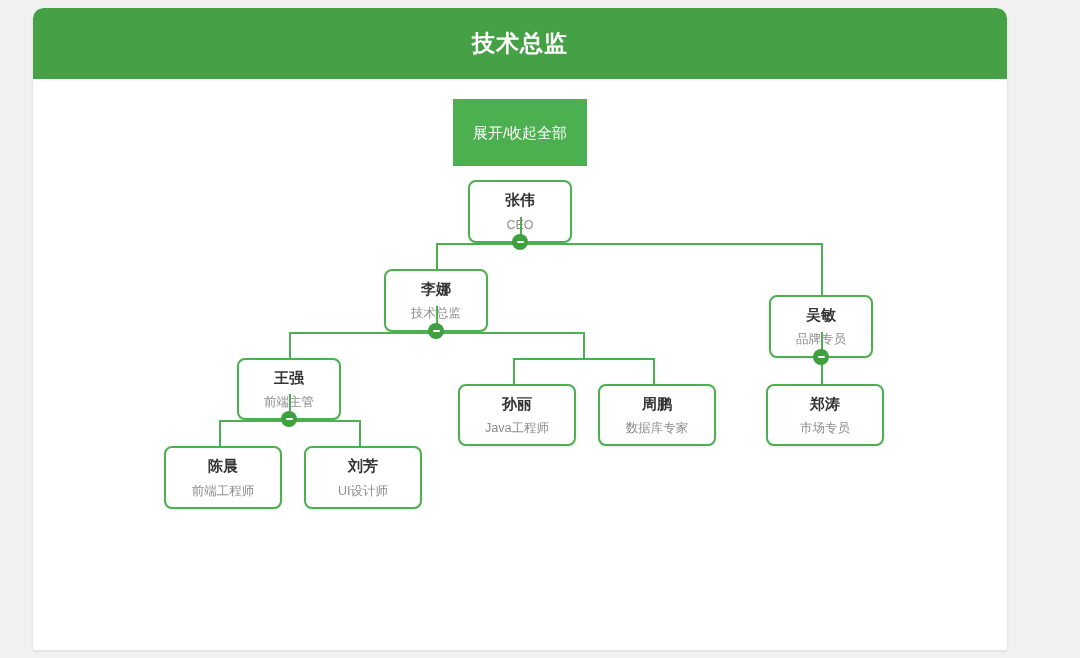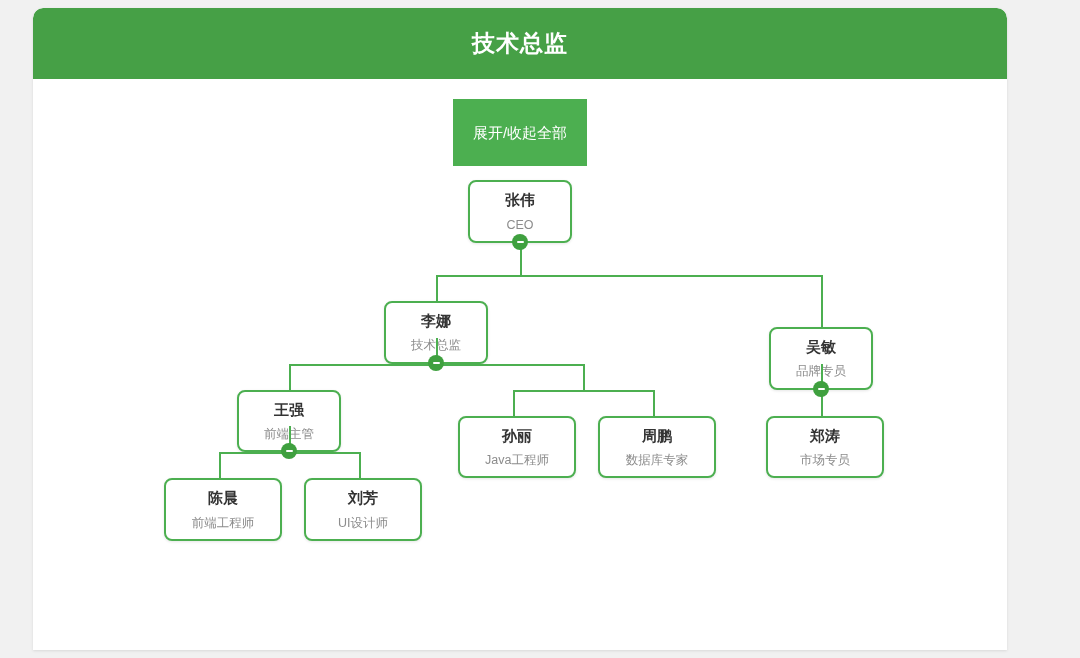--- a/index.html
+++ b/index.html
@@ -117,21 +117,21 @@
     height: 2px;
     background: #4caf50;
   }
   .tree li:first-child::after { left: 50%; }
   .tree li:last-child::after  { right: 50%; }
   .tree li:only-child::after  { display: none; }
   .tree li:only-child::before { height: 26px; }
 
   
   .tree > ul.root-level::before { display: none; }
-  .tree > ul.root-level > li { padding-top: 0; gap: 32px; }
+  .tree > ul.root-level > li { padding-top: 0; }
   .tree > ul.root-level > li::before,
   .tree > ul.root-level > li::after { display: none; }
 
   
   .node {
     position: relative;
     width: 104px;
     min-height: 62px;
     border: 2px solid #4caf50;
     border-radius: 8px;

